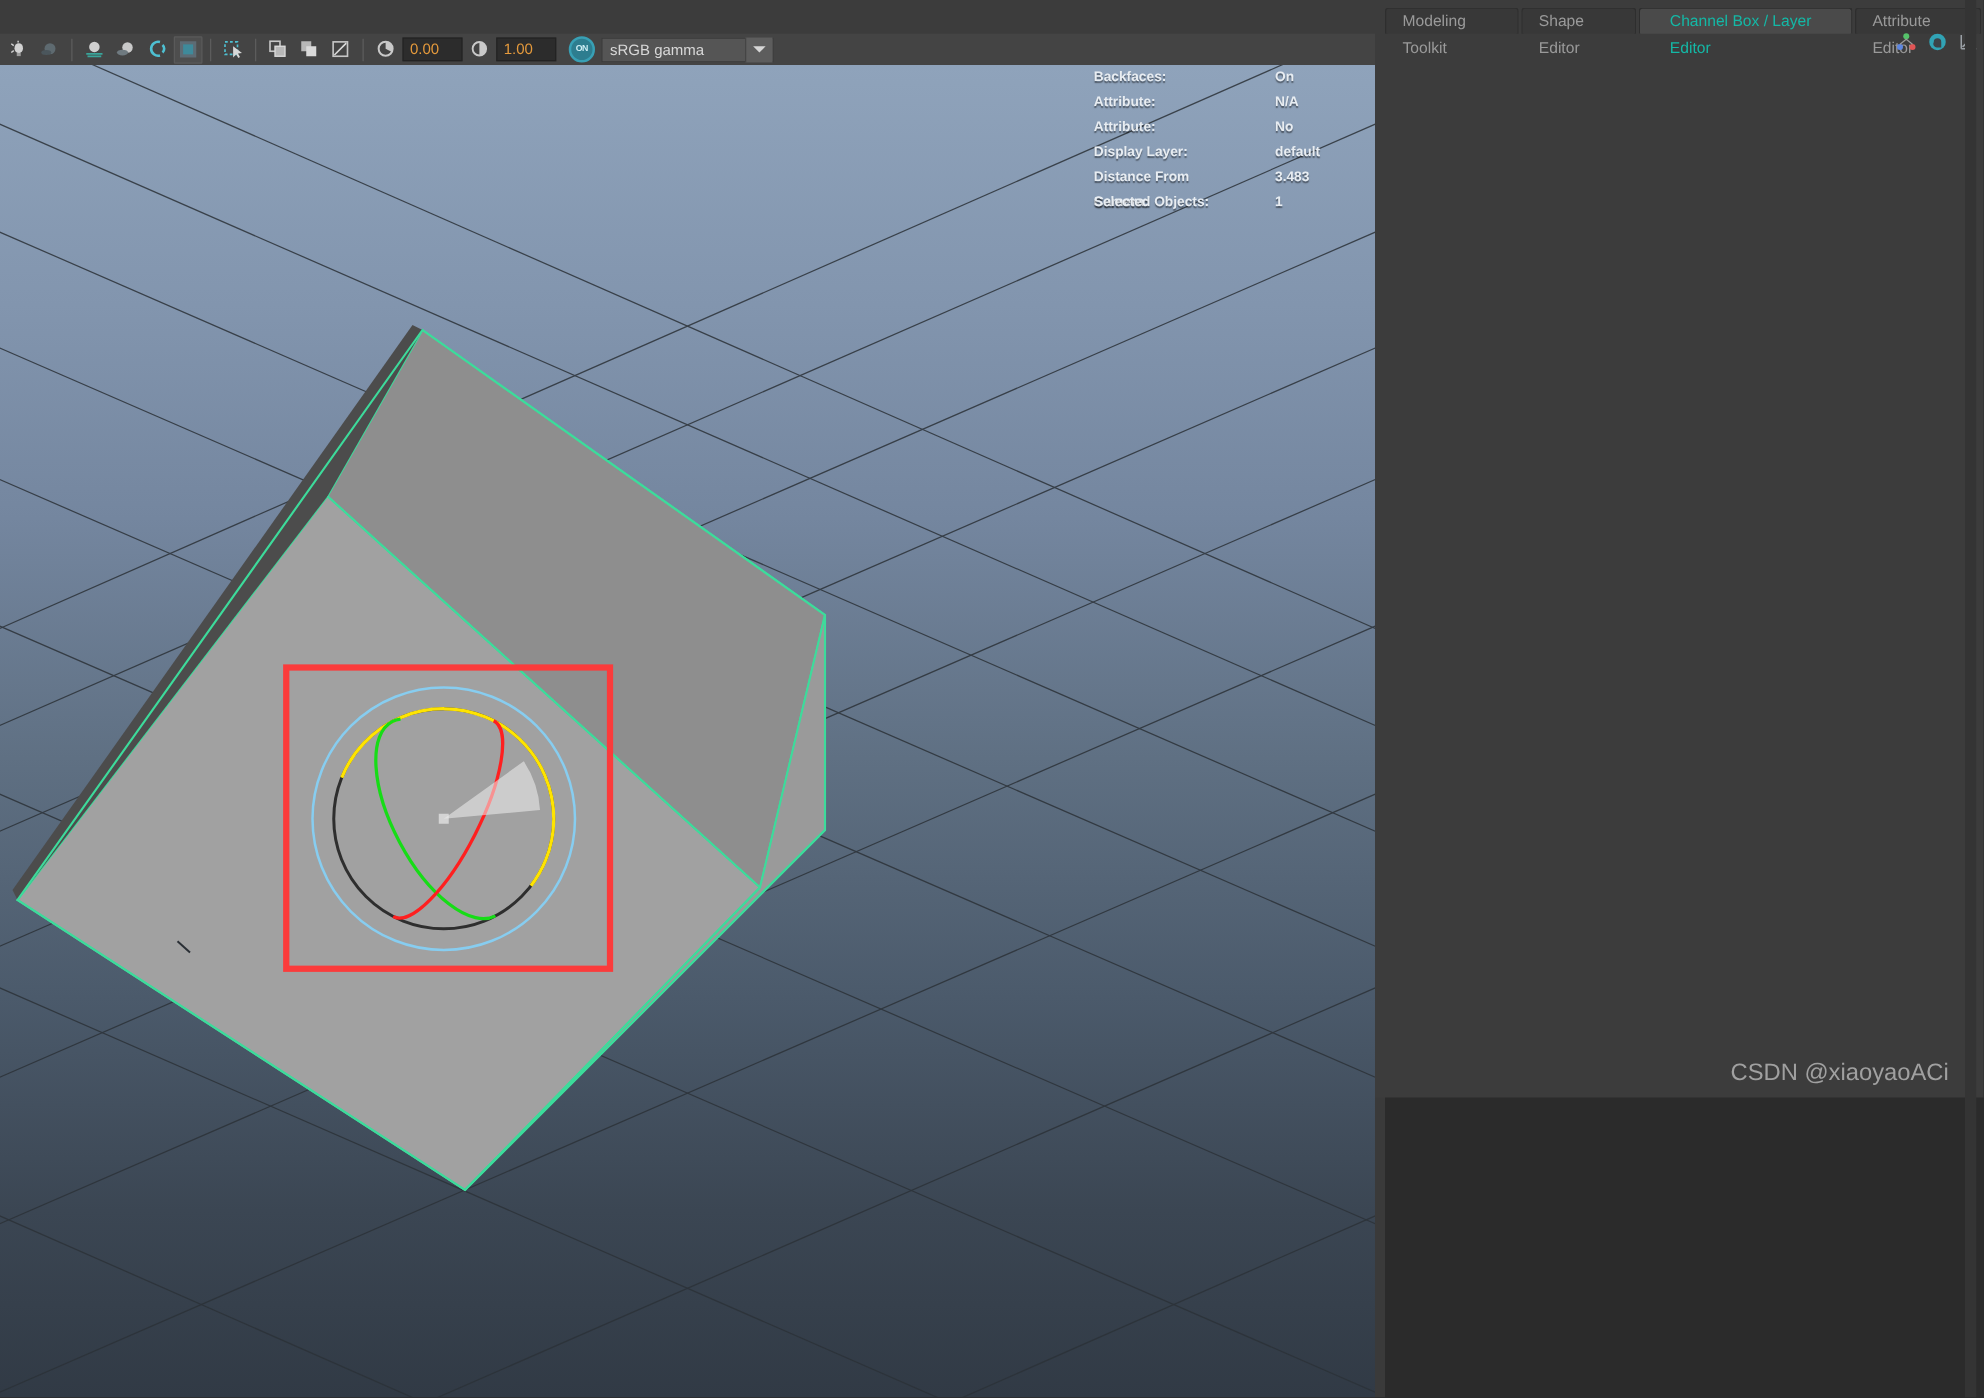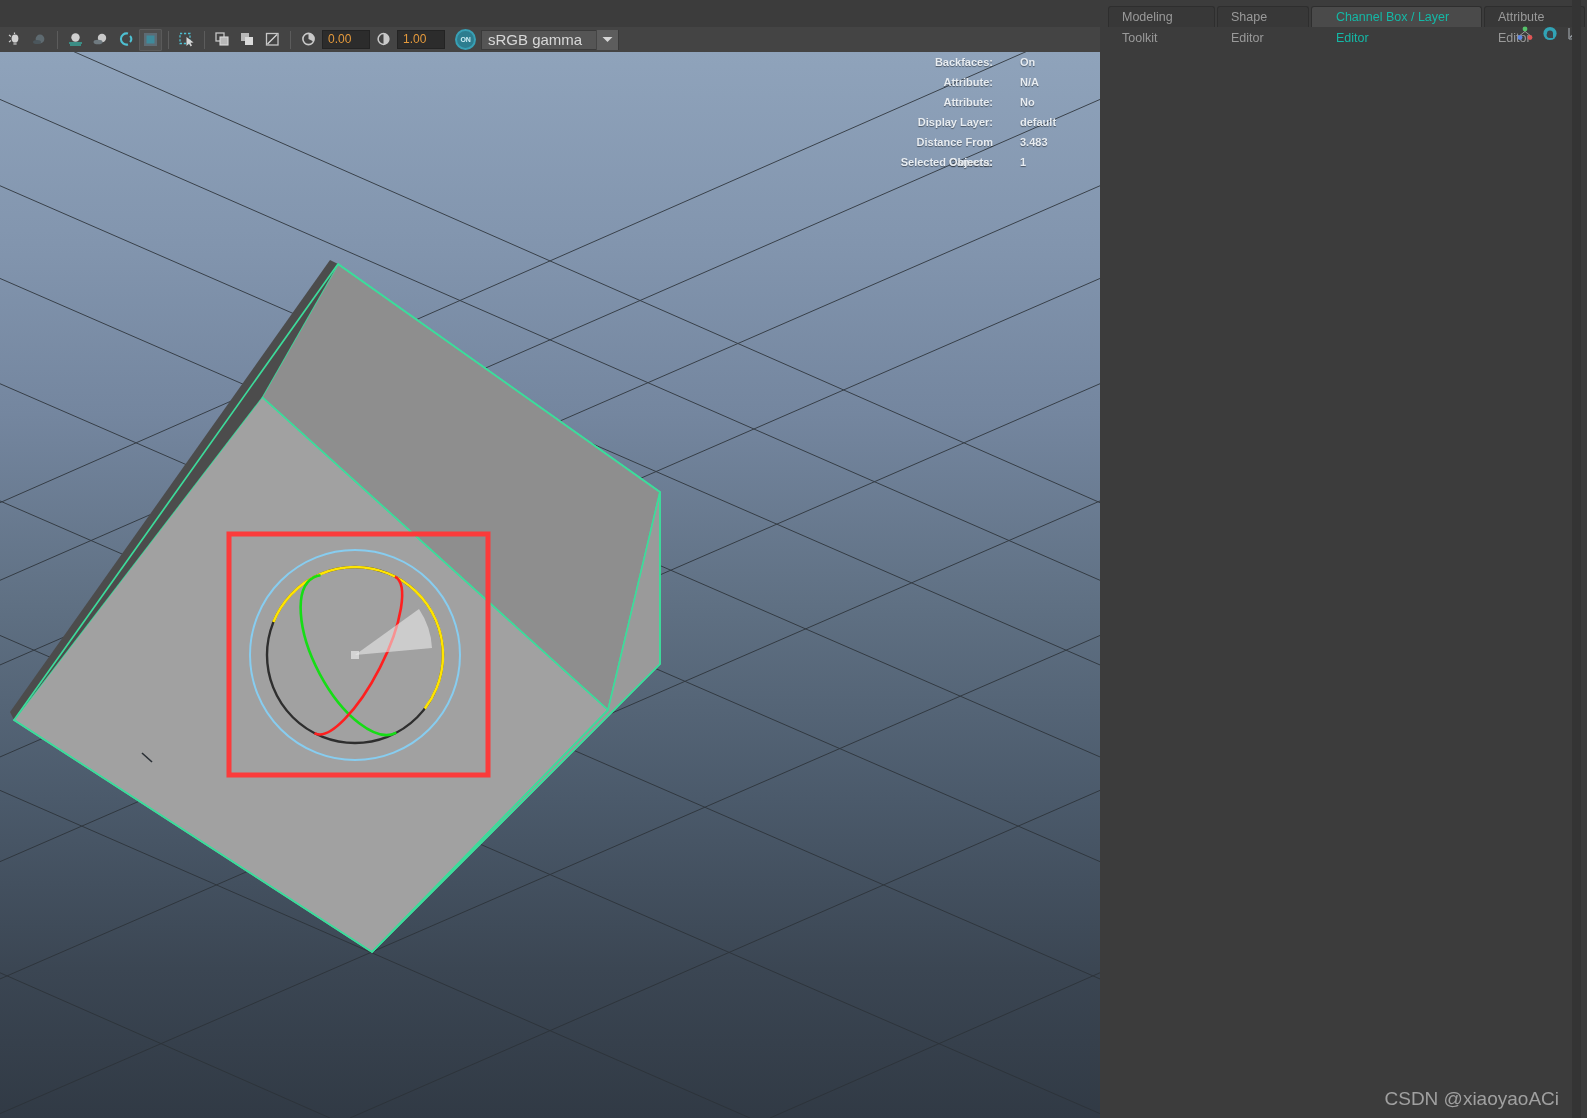--- a/index.html
+++ b/index.html
@@ -29,21 +29,21 @@
   }
   .tb-btn.active { background: #4e4e4e; border: 1px solid #5a5a5a; }
   .tb-sep { width: 1px; height: 18px; background: #5c5c5c; margin: 0 4px; }
   .tb-num {
     width: 48px; height: 19px; background: #2c2c2c; border: 1px solid #232323;
     color: #e59a3c; font-size: 12px; line-height: 17px; padding-left: 5px;
     font-family: "Liberation Sans", sans-serif;
   }
   .tb-combo {
     width: 138px; height: 20px; background: #555; border: 1px solid #3a3a3a;
-    color: #d8d8d8; font-size: 15px; line-height: 18px; padding-left: 6px;
+    color: #d8d8d8; font-size: 12px; line-height: 18px; padding-left: 6px;
     margin-left: 3px; position: relative;
   }
   .tb-combo-arrow {
     position: absolute; right: 0; top: -1px; width: 22px; height: 20px;
     background: #5d5d5d; border-left: 1px solid #454545;
     display: flex; align-items: center; justify-content: center;
   }
   .tb-onbadge {
     width: 21px; height: 21px; border-radius: 50%; background: #2d7d8f;
     border: 2px solid #38a0b5; color: #cfeef5; font-size: 7px; font-weight: bold;
@@ -59,26 +59,26 @@
   }
   #viewport svg { position: absolute; left: 0; top: 0; }
 
   
   #hud {
     position: absolute; left: 875px; top: 0px; width: 220px;
     font-size: 11px; font-weight: bold; color: #e8edf2;
     text-shadow: 0 1px 1px rgba(0,0,0,.45);
   }
   .hud-row { display: flex; height: 20px; line-height: 20px; }
-  .hud-label { width: 118px; text-align: right; }
+  .hud-label { width: 118px; text-align: left; }
   .hud-val { padding-left: 27px; }
 
   
   #right-panel {
-    position: absolute; left: 1100px; top: 0; width: 487px; height: 1118px;
+    position: absolute; left: 1100px; top: 0; width: 487px; height: 878px;
     background: #3c3c3c;
   }
   #panel-divider { position: absolute; left: 1100px; top: 0; width: 8px; height: 1118px; background: #3a3a3a; }
 
   #tabbar {
     position: absolute; left: 8px; top: 5px; width: 479px; height: 22px;
     display: flex; align-items: flex-end;
   }
   .tab {
     height: 21px; padding: 0 13px; line-height: 21px; font-size: 12.5px;

